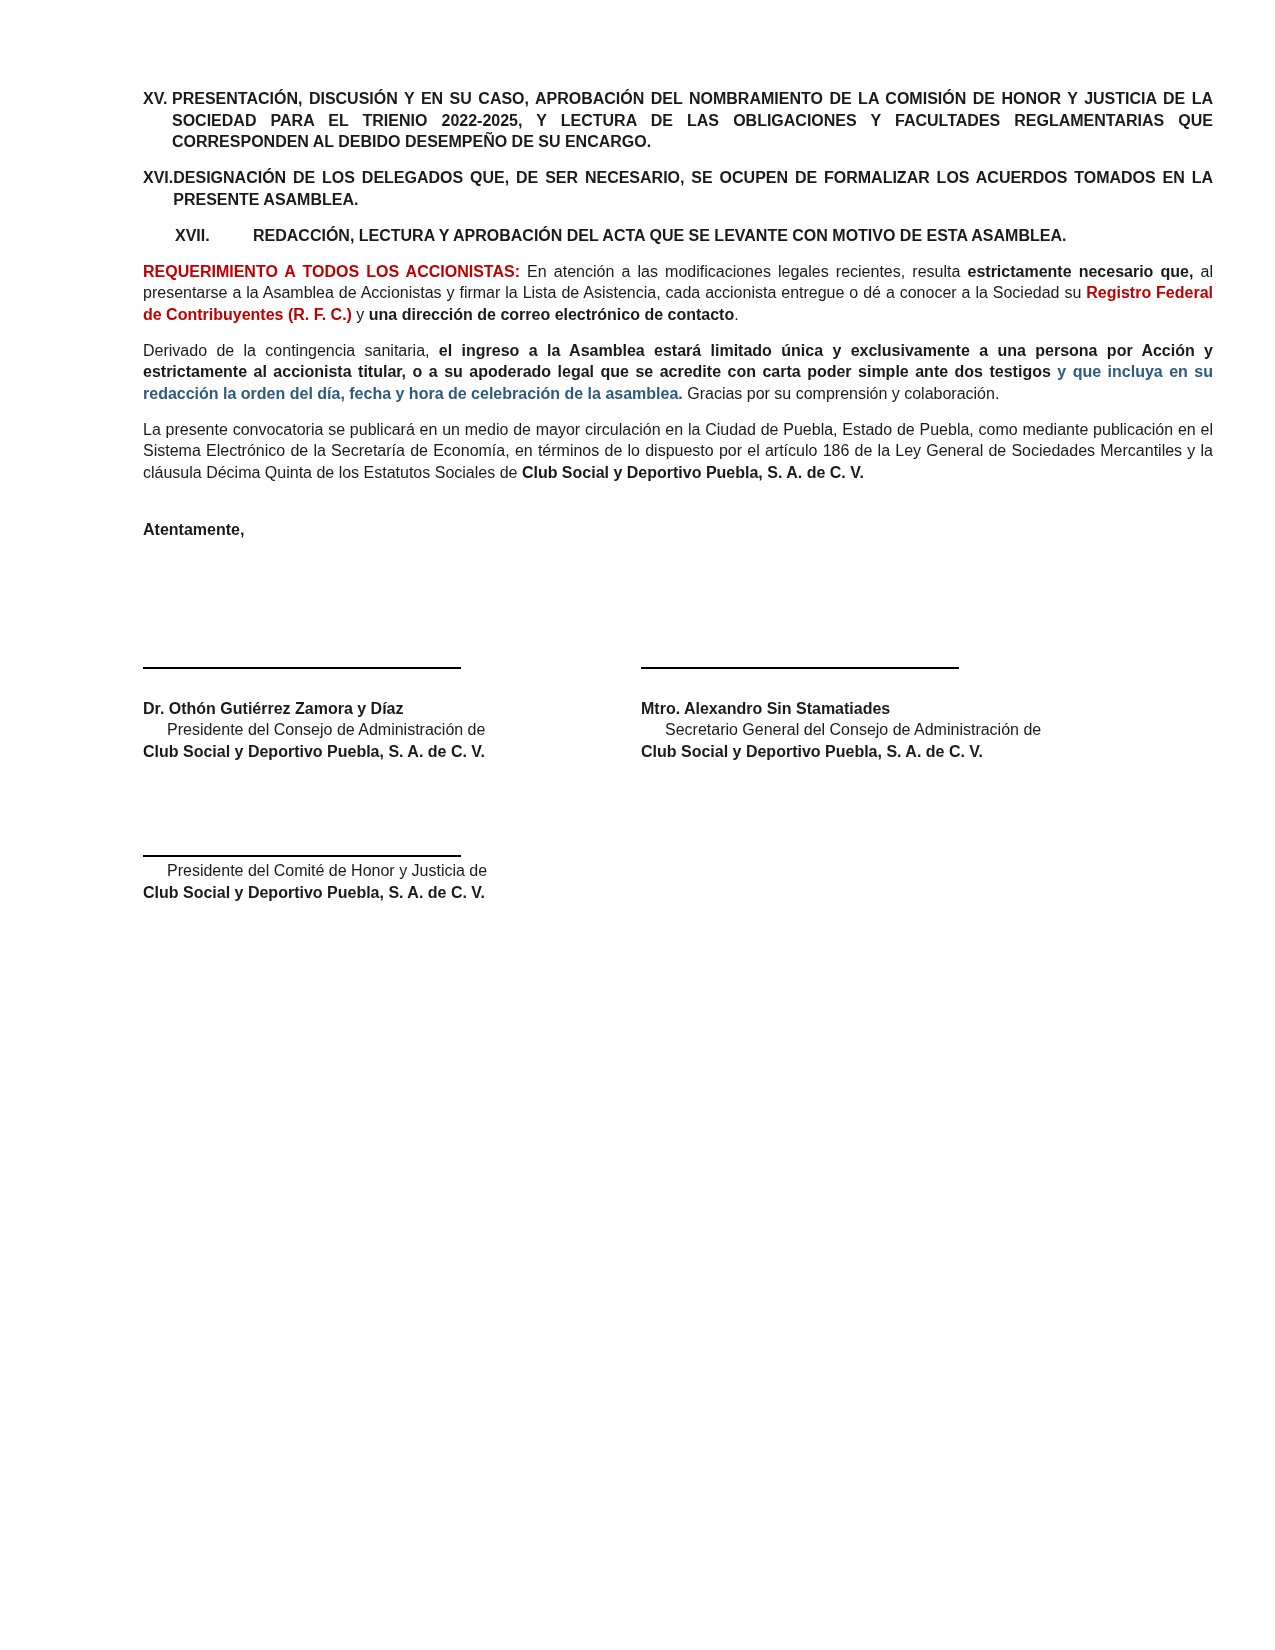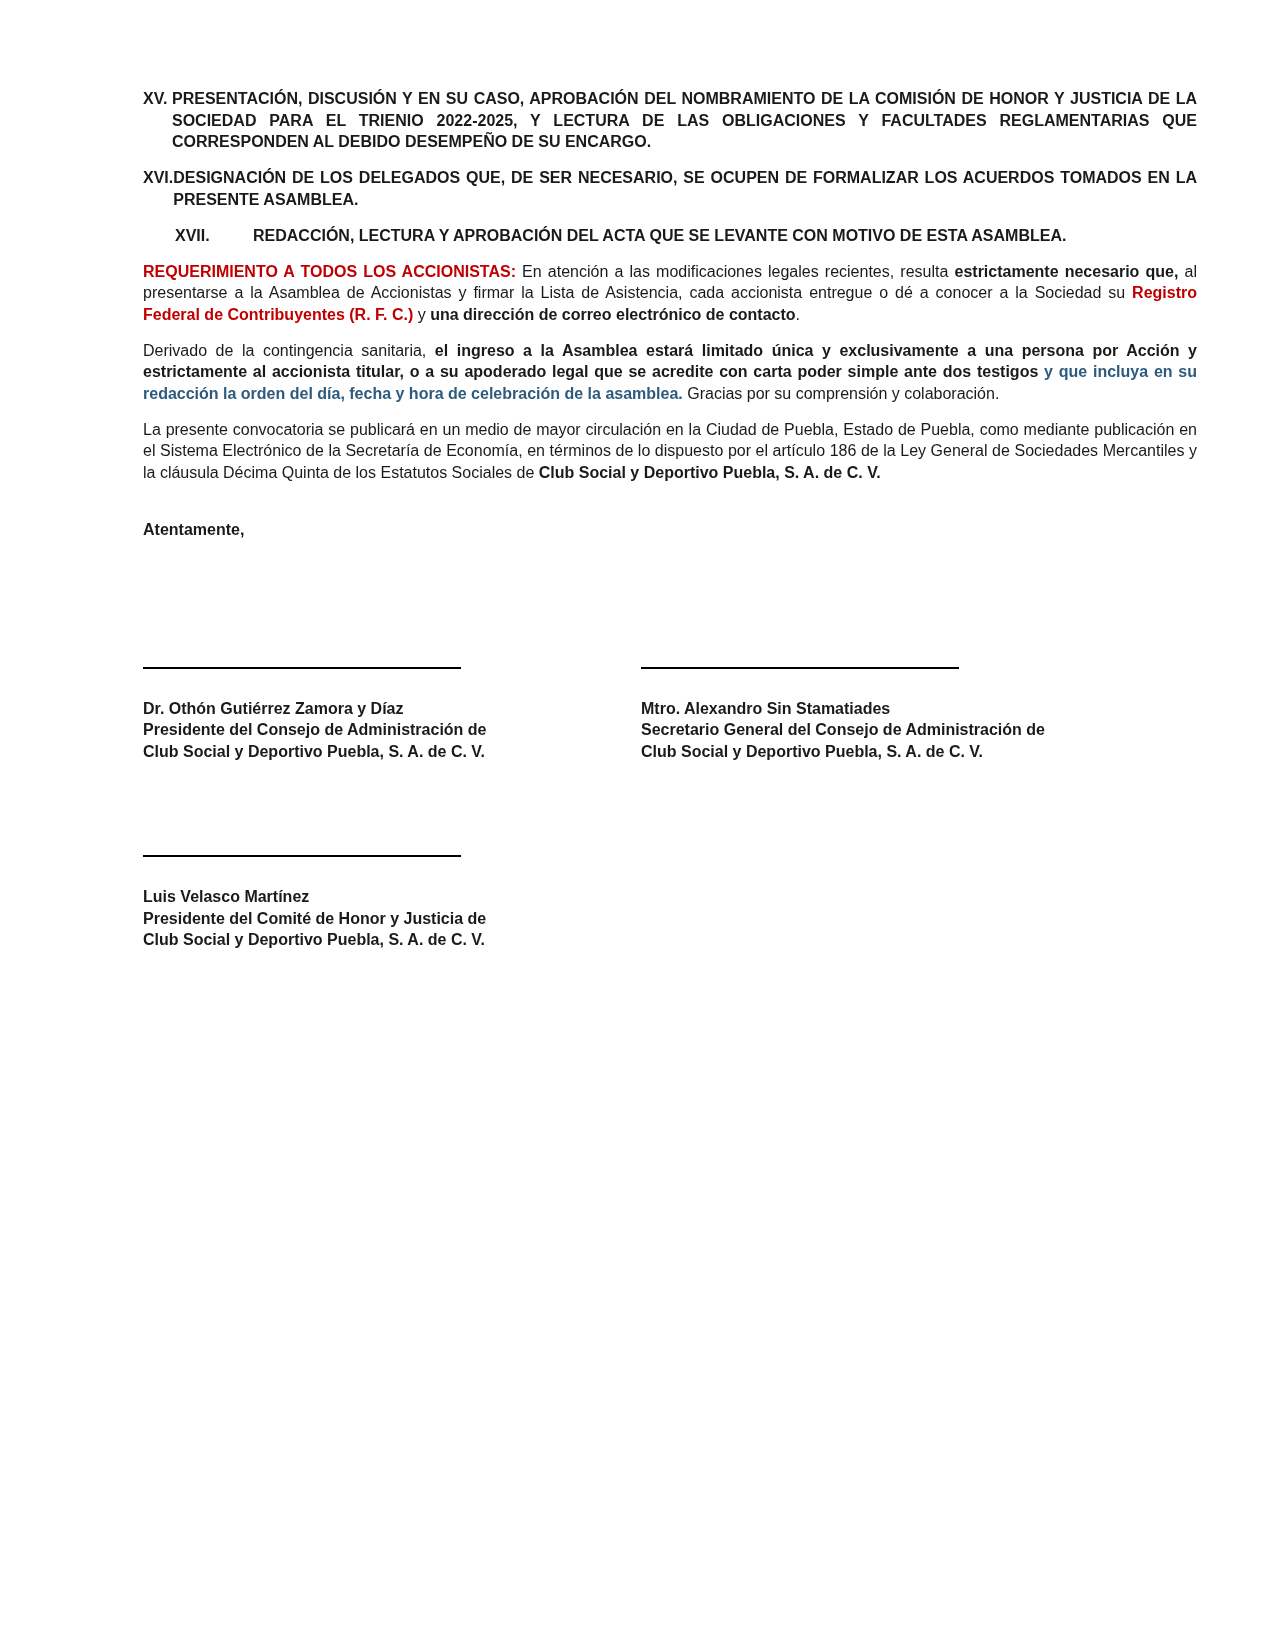--- a/index.html
+++ b/index.html
@@ -12,21 +12,21 @@
     height: 1650px;
     font-family: "Liberation Sans", "DejaVu Sans", sans-serif;
     color: #1a1a1a;
     position: relative;
     overflow: hidden;
   }
   .page {
     box-sizing: border-box;
     width: 1275px;
     height: 1650px;
-    padding: 88px 78px 0 143px;
+    padding: 88px 62px 0 143px;
   }
   .doc {
     font-size: 16px;
     line-height: 21.5px;
   }
   
   .li {
     display: flex;
     font-weight: bold;
     text-align: justify;
@@ -71,21 +71,21 @@
     flex: 0 0 auto;
   }
   .sig-col-1 { width: 498px; }
   .sig-rule {
     width: 318px;
     height: 0;
     border-top: 2.5px solid #000000;
     margin-bottom: 3px;
   }
   .sig-name { font-weight: bold; margin-top: 29px; }
-  .sig-role { font-weight: bold; }
+  .sig-role { font-weight: normal; margin-left: 24px; }
   .sig-company { font-weight: bold; }
 </style>
 </head>
 <body style="--accent-red: #C00000; --accent-blue: #2E5B7D; color: rgb(26, 26, 26); background: rgb(255, 255, 255);">
 
 <div class="page">
   <div class="doc">
 
     <div class="li">
       <span class="li-label">XV.</span>
@@ -119,20 +119,19 @@
         <div class="sig-rule"></div>
         <div class="sig-name">Mtro. Alexandro Sin Stamatiades</div>
         <div class="sig-role">Secretario General del Consejo de Administración de</div>
         <div class="sig-company">Club Social y Deportivo Puebla, S. A. de C. V.</div>
       </div>
     </div>
 
     <div class="sig-row sig-row-2">
       <div class="sig-col sig-col-1">
         <div class="sig-rule"></div>
-        <div class="sig-name">Luis Velasco Martínez</div>
         <div class="sig-role">Presidente del Comité de Honor y Justicia de</div>
         <div class="sig-company">Club Social y Deportivo Puebla, S. A. de C. V.</div>
       </div>
     </div>
 
   </div>
 </div>
 
 </body></html>

